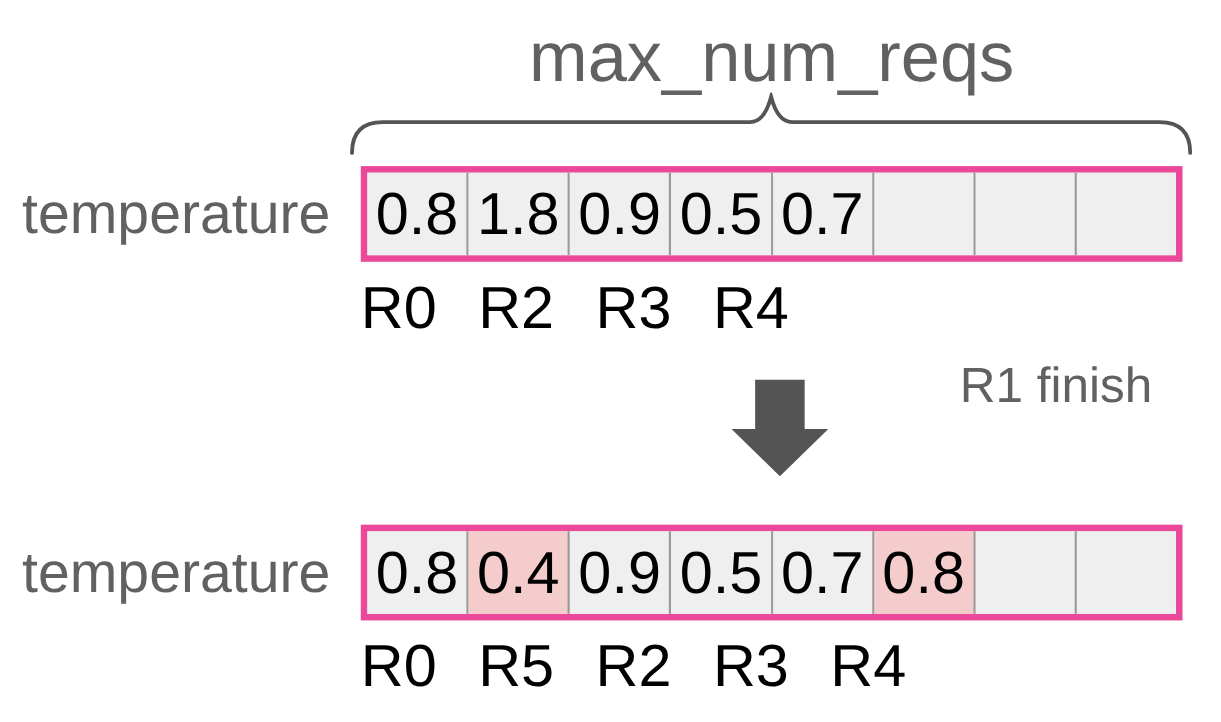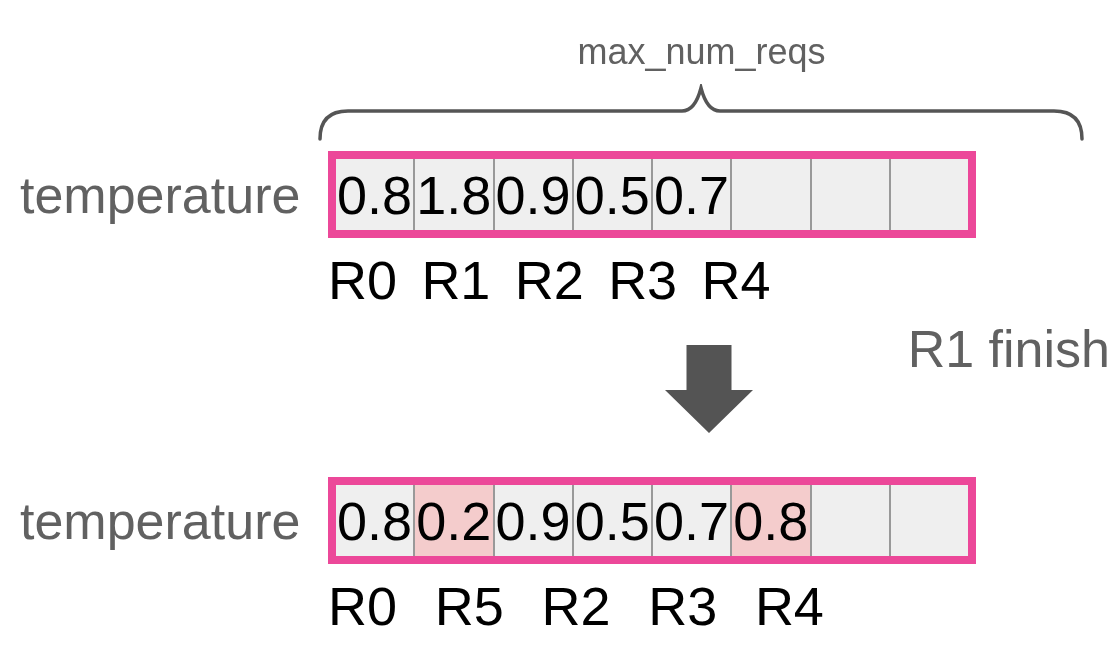--- a/index.html
+++ b/index.html
@@ -10,44 +10,44 @@
     background: #ffffff;
     font-family: "Liberation Sans", "DejaVu Sans", sans-serif;
     overflow: hidden;
   }
   .abs { position: absolute; }
 
   
   #brace-label {
     left: 328px; top: 24px; width: 747px;
     text-align: center;
-    font-size: 36px; line-height: 56px;
+    font-size: 64px; line-height: 56px;
     color: #616161;
     white-space: nowrap;
   }
 
   
   #brace-svg { left: 316px; top: 84px; }
 
   
   .row-label {
     left: 20px;
     font-size: 52px; line-height: 56px;
     color: #616161;
     white-space: nowrap;
     text-align: right;
   }
   #row-label-before { top: 167px; }
   #row-label-after  { top: 493px; }
 
   
   .array {
-    left: 328px; width: 648px; height: 87px;
+    left: 328px; width: 747px; height: 87px;
     display: flex;
-    border: 8px solid #ec4899;
+    border: 6px solid #ec4899;
     box-sizing: border-box;
     background: #efefef;
   }
   #array-before { top: 151px; }
   #array-after  { top: 477px; }
   .cell {
     flex: 1 1 0;
     border-right: 2px solid #999999;
     background: #efefef;
     display: flex; align-items: center; justify-content: center;
@@ -69,22 +69,22 @@
     text-align: left;
     font-size: 54px; line-height: 56px;
     color: #000000;
     white-space: nowrap;
   }
 
   
   #down-arrow { left: 665px; top: 345px; }
   #transition-note {
     left: 810px; top: 322px; width: 300px;
-    text-align: right;
-    font-size: 52px; line-height: 55px;
+    text-align: center;
+    font-size: 45px; line-height: 55px;
     color: #616161;
     white-space: nowrap;
   }
 </style>
 </head>
 <body>
 
 <div id="canvas">
 
   <div class="abs" id="brace-label">max_num_reqs</div>
@@ -101,42 +101,41 @@
     <div class="cell">0.9</div>
     <div class="cell">0.5</div>
     <div class="cell">0.7</div>
     <div class="cell"></div>
     <div class="cell"></div>
     <div class="cell"></div>
   </div>
 
   <div class="abs labels-row" id="labels-before">
     <div class="slot">R0</div>
-    <div class="slot">R1</div>
     <div class="slot">R2</div>
     <div class="slot">R3</div>
     <div class="slot">R4</div>
     <div class="slot"></div>
     <div class="slot"></div>
     <div class="slot"></div>
   </div>
 
   <svg class="abs" id="down-arrow" width="88" height="88" viewBox="0 0 88 88">
     <path d="M 21.5 0 H 66.5 V 45 H 88 L 44 88 L 0 45 H 21.5 Z" fill="#545454"></path>
   </svg>
 
   <div class="abs" id="transition-note">
     <div>R1 finish</div>
   </div>
 
   <div class="abs row-label" id="row-label-after">temperature</div>
 
   <div class="abs array" id="array-after">
     <div class="cell">0.8</div>
-    <div class="cell highlight">0.2</div>
+    <div class="cell highlight">0.4</div>
     <div class="cell">0.9</div>
     <div class="cell">0.5</div>
     <div class="cell">0.7</div>
     <div class="cell highlight">0.8</div>
     <div class="cell"></div>
     <div class="cell"></div>
   </div>
 
   <div class="abs labels-row" id="labels-after">
     <div class="slot">R0</div>

